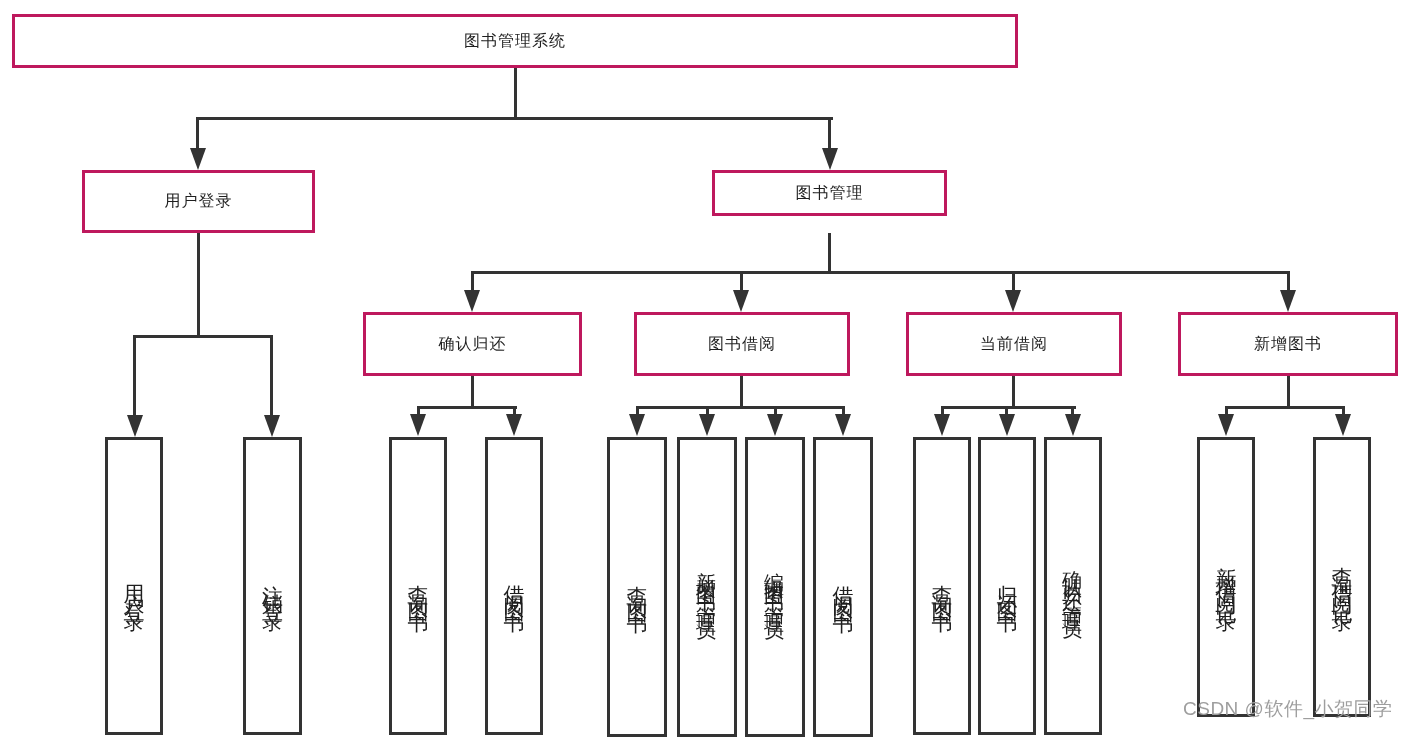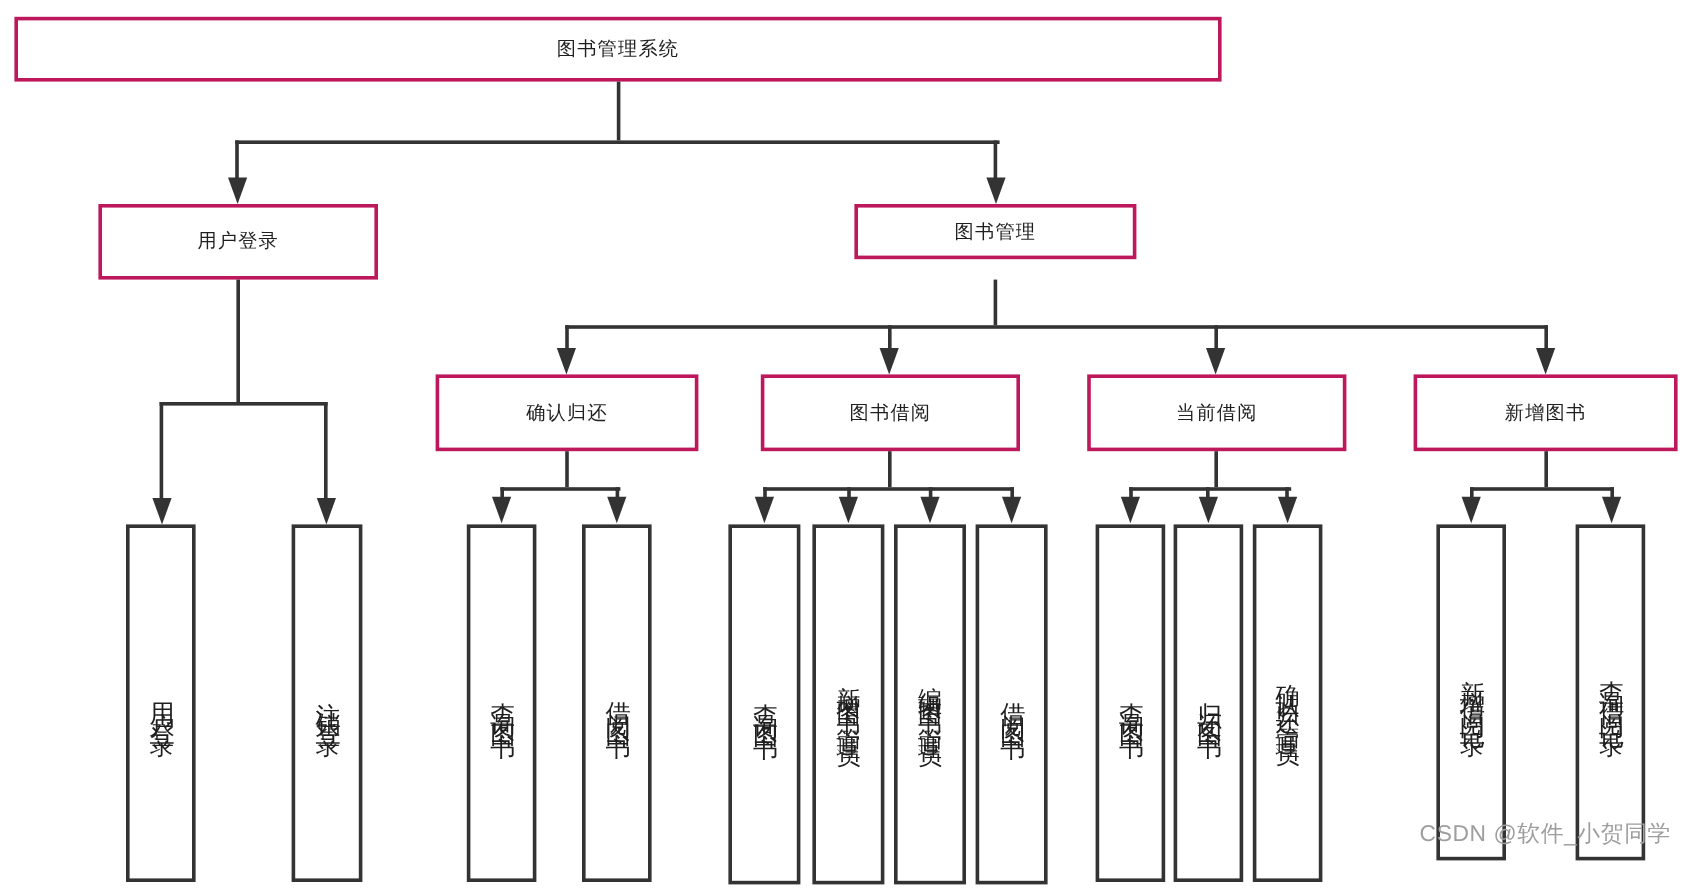--- a/index.html
+++ b/index.html
@@ -45,21 +45,21 @@
   
   .arr{
     position:absolute;
     width:0;height:0;
     border-left:8px solid transparent;
     border-right:8px solid transparent;
     border-top:22px solid #333333;
   }
   .watermark{
     position:absolute;
-    left:1183px;top:682px;
+    left:1183px;top:696px;
     font-size:19px;
     color:#9e9e9e;
     letter-spacing:0.5px;
     white-space:nowrap;
   }
 </style>
 </head>
 <body>
 
 <div id="canvas">

